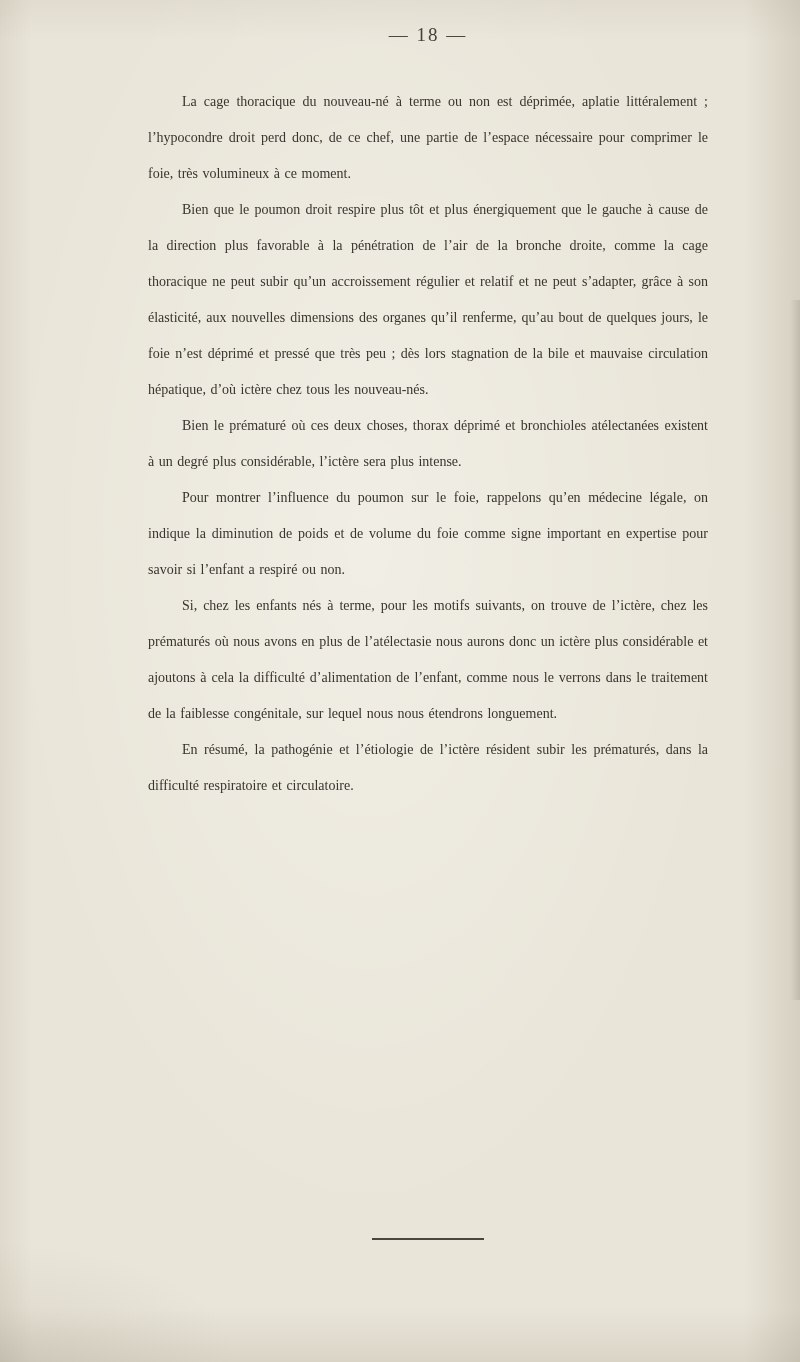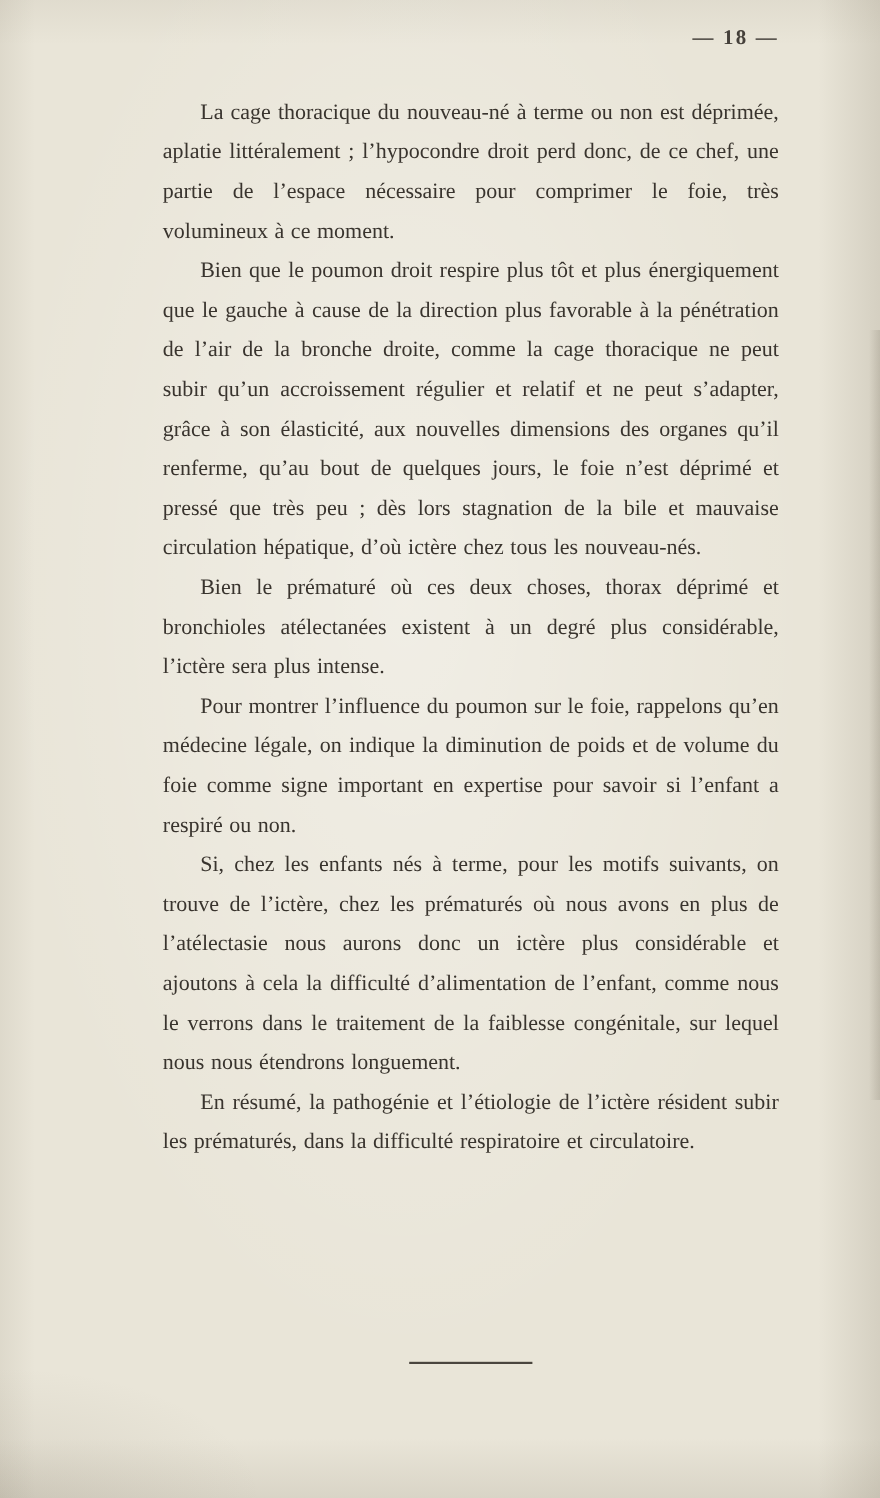--- a/index.html
+++ b/index.html
@@ -19,32 +19,31 @@
       #e9e5d8;
     overflow: hidden;
     font-family: "Liberation Serif", "DejaVu Serif", serif;
     color: #39342e;
   }
   .page-number {
     position: absolute;
     top: 24px;
     left: 148px;
     width: 560px;
-    text-align: right;
+    text-align: center;
     font-size: 19px;
     letter-spacing: 2px;
     color: #45403a;
-    font-weight: bold;
   }
   .text-block {
     position: absolute;
     top: 84px;
     left: 148px;
     width: 560px;
-    font-size: 20px;
+    font-size: 14px;
     line-height: 36px;
     text-align: justify;
     text-justify: inter-word;
   }
   .text-block p {
     margin: 0;
     padding: 0;
     text-indent: 34px;
     word-spacing: 1px;
   }

